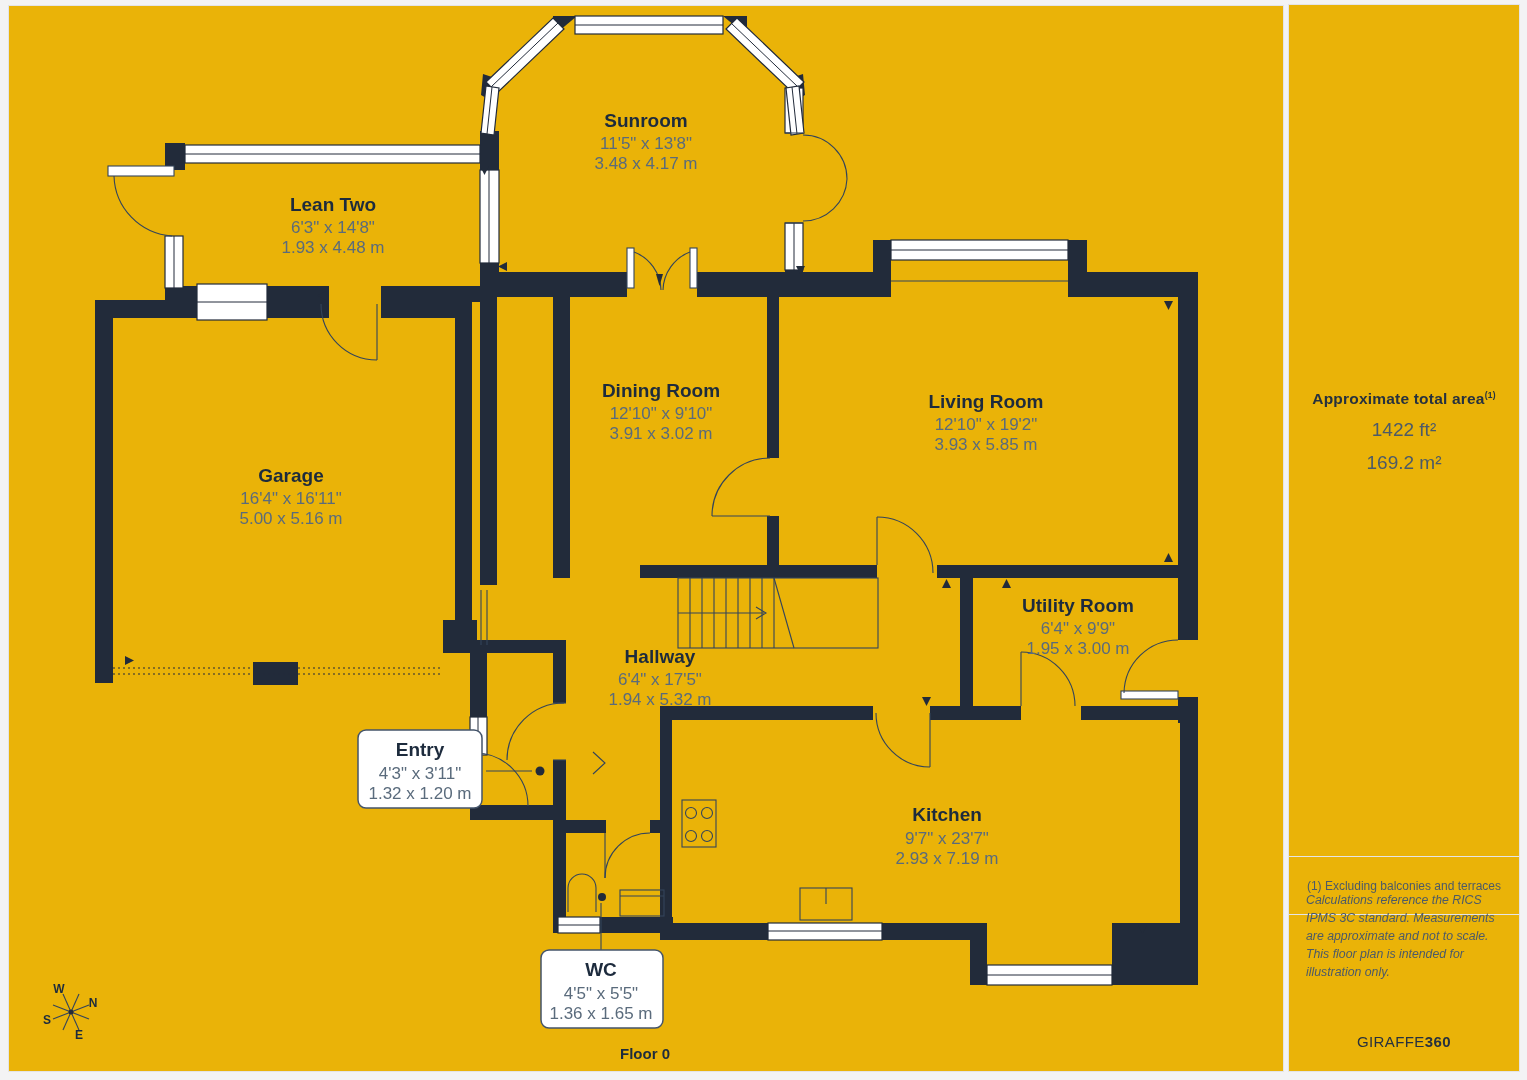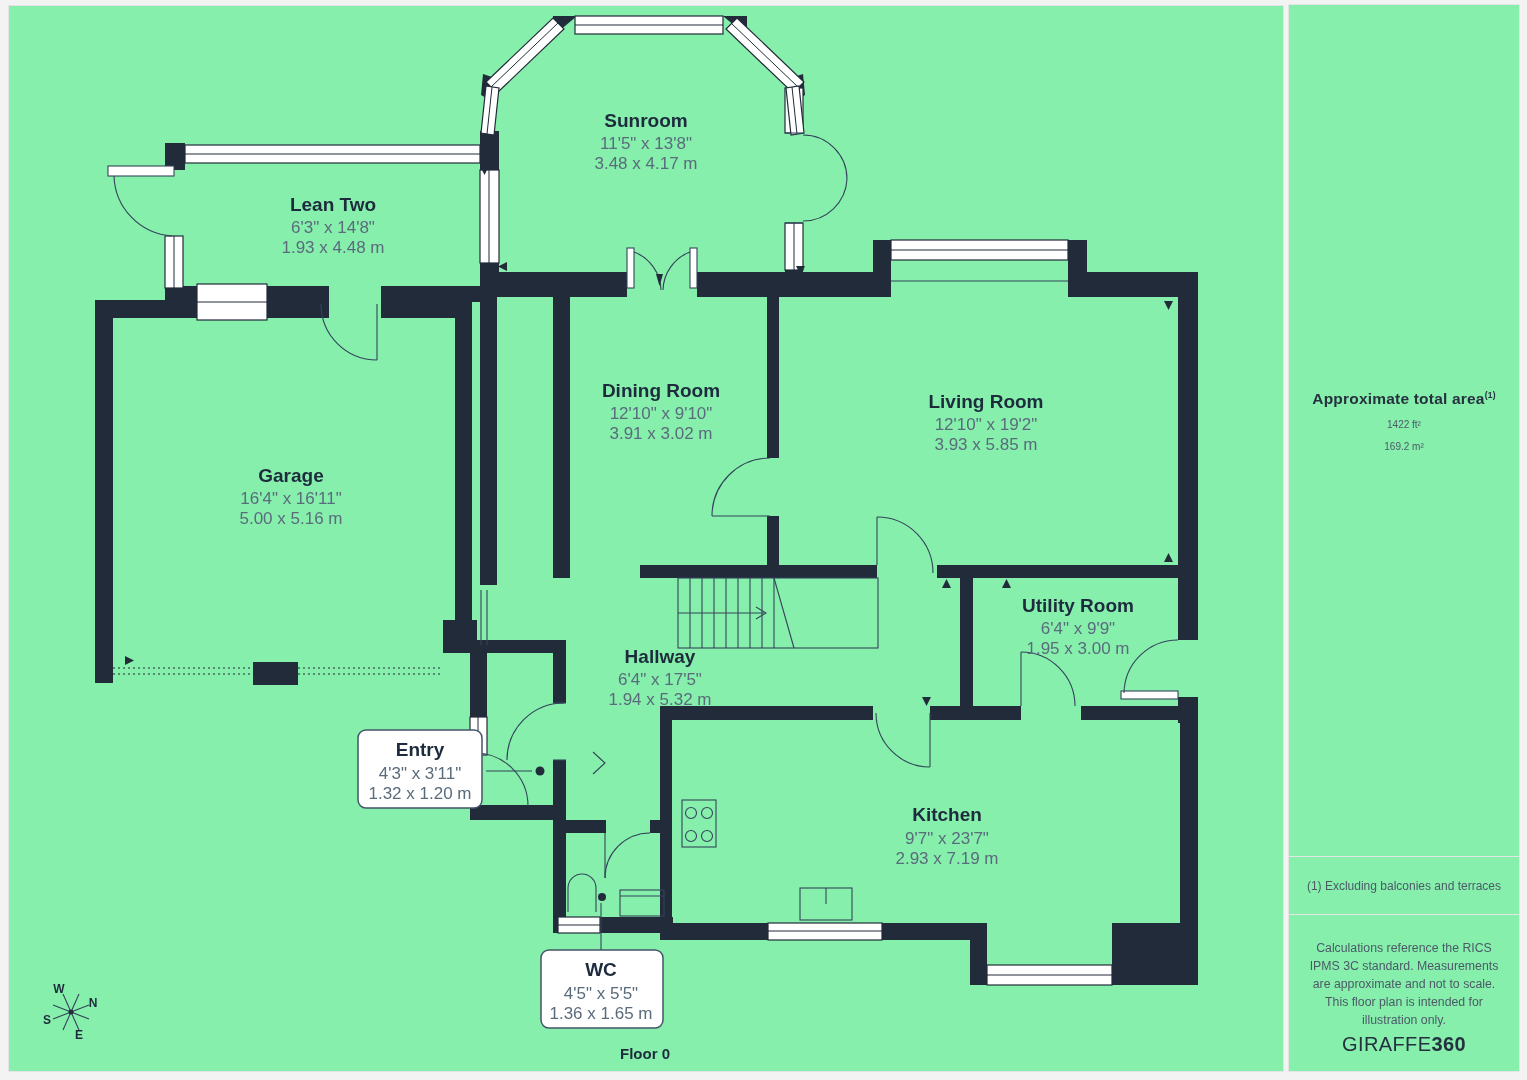--- a/index.html
+++ b/index.html
@@ -1,37 +1,37 @@
 <!DOCTYPE html>
 <html><head>
 <meta charset="utf-8">
 <style>
   html,body{margin:0;padding:0;}
   body{
     width:1527px;height:1080px;overflow:hidden;position:relative;
     background:#f3f3f4;
     font-family:"Liberation Sans", sans-serif;
   }
-  .panel{position:absolute;background:#86efac;border:1px solid #e4e4e6;box-sizing:border-box;}
+  .panel{position:absolute;background:#eab308;border:1px solid #e4e4e6;box-sizing:border-box;}
   #main-panel{left:8px;top:5px;width:1276px;height:1067px;}
   #side-panel{left:1288px;top:4px;width:232px;height:1068px;}
   #plan-svg{position:absolute;left:0;top:0;}
 
   
   .sb-divider{position:absolute;left:0;right:0;height:1px;background:#e5e5e6;}
   .sb-area{position:absolute;top:385px;left:0;right:0;text-align:center;}
   .sb-head{font-size:15.5px;font-weight:700;color:#26313f;letter-spacing:.2px;}
   .sb-head sup{font-size:8.5px;}
-  .sb-val{font-size:10px;color:#4c5a68;margin-top:11px;}
+  .sb-val{font-size:19px;color:#4c5a68;margin-top:11px;}
   .sb-footnote{position:absolute;top:874px;left:0;right:0;text-align:center;
     font-size:12px;color:#4c5a68;}
-  .sb-disclaimer{position:absolute;top:934px;left:17px;width:196px;text-align:center;
-    font-size:12.3px;line-height:1.47;color:#4c5a68;}
+  .sb-disclaimer{position:absolute;top:886px;left:17px;width:196px;
+    font-size:12.3px;line-height:1.47;color:#4c5a68;font-style:italic;}
   .sb-brand{position:absolute;top:1028px;left:0;right:0;text-align:center;
-    font-size:20px;color:#26313f;letter-spacing:.4px;}
+    font-size:15px;color:#26313f;letter-spacing:.4px;}
   .sb-brand .b{font-weight:700;}
 
   
   .wall{fill:#222b3a;stroke:none;}
   .win{fill:#ffffff;stroke:#222b3a;stroke-width:1.2;}
   .winline{stroke:#222b3a;stroke-width:1;fill:none;}
   .thin{stroke:#33445a;stroke-width:1.1;fill:none;}
   .leaf{fill:#ffffff;stroke:#33445a;stroke-width:1.1;}
   .dash{stroke:#222b3a;stroke-width:1.2;fill:none;stroke-dasharray:2 3;}
   .arrowtri{fill:#222b3a;stroke:none;}

